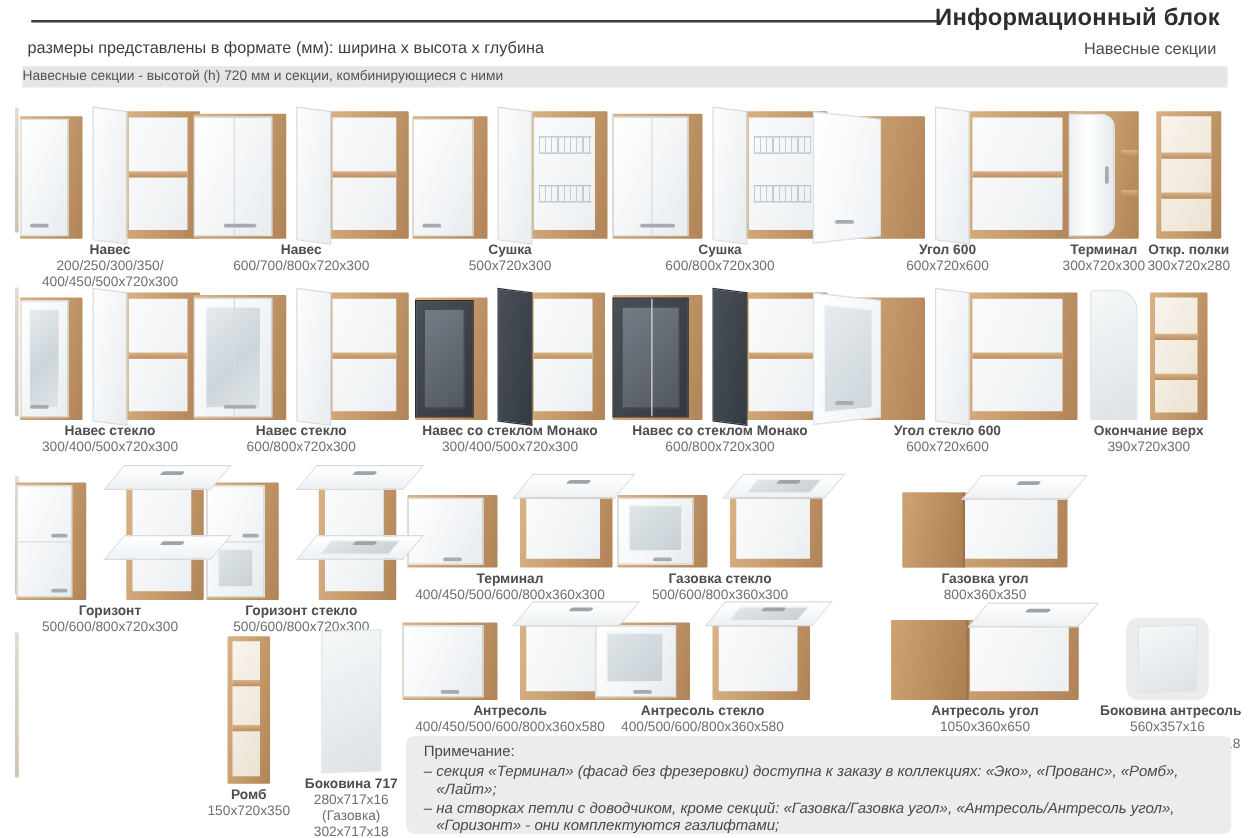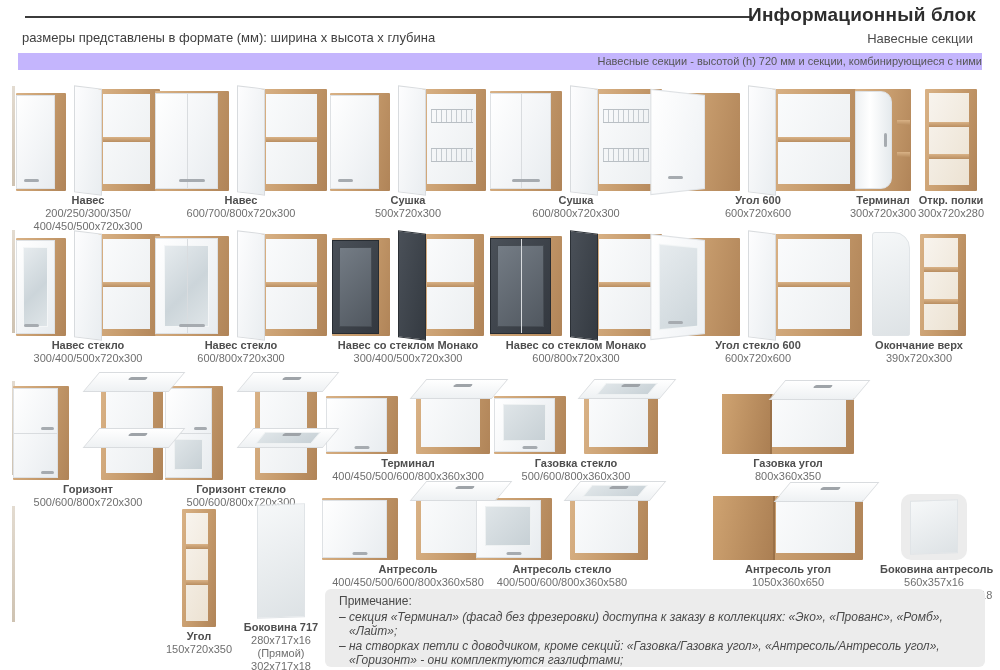--- a/index.html
+++ b/index.html
@@ -3,21 +3,21 @@
 <meta charset="utf-8">
 <style>
   html,body{margin:0;padding:0;background:#fff;}
   #canvas{position:relative;width:1000px;height:670px;background:#fff;overflow:hidden;
           font-family:"Liberation Sans","DejaVu Sans",sans-serif;}
   
   .rule{position:absolute;left:25px;top:16px;width:727px;height:2px;background:#3b3b3b;}
   .title{position:absolute;right:24px;top:4px;font-size:19px;font-weight:700;color:#2d2d2d;letter-spacing:.2px;}
   .fmt{position:absolute;left:22px;top:30px;font-size:13px;color:#3f3f3f;}
   .secl{position:absolute;right:27px;top:31px;font-size:13px;color:#4b4b4b;}
-  .banner{position:absolute;background:#c4b5fd;color:#555;font-size:11px;text-align:right;}
+  .banner{position:absolute;background:#e5e5e5;color:#555;font-size:11px;text-align:left;}
   .b1{left:18px;width:964px;top:53px;height:17px;line-height:17px;}
   .b2{left:325px;width:660px;top:362px;height:16px;line-height:16px;}
   
   .cell{position:absolute;text-align:center;font-size:11px;line-height:13px;white-space:nowrap;}
   .img{display:flex;align-items:flex-end;justify-content:center;gap:10px;}
   .nm{margin-top:3px;font-weight:600;color:#4e4e4e;}
   .dm{color:#6f6f6f;}
   
   .cab{position:relative;flex:0 0 auto;background:linear-gradient(100deg,#d9b286 0%,#c79c6d 50%,#b08458 100%);border-radius:1px;}
   .cab i{position:absolute;display:block;}
@@ -415,31 +415,31 @@
 
 
   <div class="cell" style="left:160px;top:505px;width:78px">
     <div class="img" style="height:122px">
       <div class="cab" style="width:34px;height:118px">
           <i class="shvin"></i>
           <i class="shsh" style="top:30%"></i>
           <i class="shsh" style="top:60%"></i>
         </div>
     </div>
-    <div class="nm">Угол</div>
+    <div class="nm">Ромб</div>
     <div class="dm">150x720x350</div>
   </div>
 
   <div class="cell" style="left:240px;top:500px;width:82px">
     <div class="img" style="height:118px">
       <div class="pn" style="width:46px;height:112px"></div>
     </div>
     <div class="nm">Боковина 717</div>
     <div class="dm">280x717x16</div>
-    <div class="dm">(Прямой)</div>
+    <div class="dm">(Газовка)</div>
     <div class="dm">302x717x18</div>
   </div>
 
   <div class="notes">
     <div class="nt">Примечание:</div>
     <p>– секция «Терминал» (фасад без фрезеровки) доступна к заказу в коллекциях: «Эко», «Прованс», «Ромб», «Лайт»;</p>
     <p>– на створках петли с доводчиком, кроме секций: «Газовка/Газовка угол», «Антресоль/Антресоль угол», «Горизонт» - они комплектуются газлифтами;</p>
   </div>
 
 </div>

